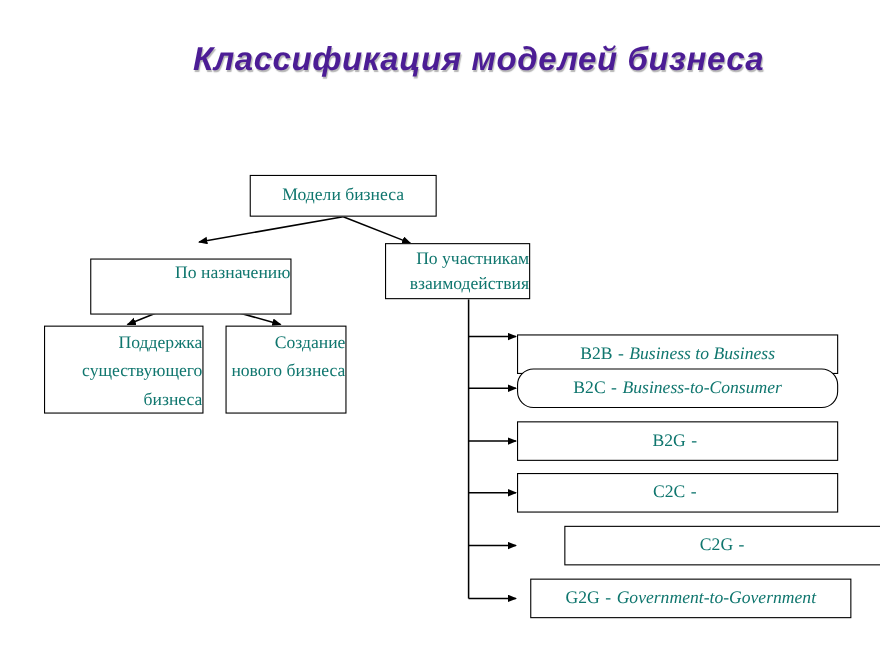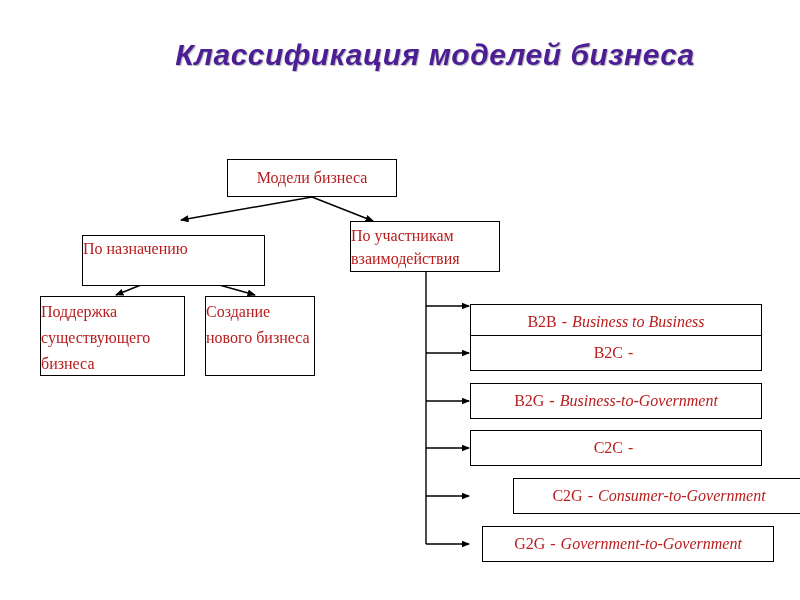--- a/index.html
+++ b/index.html
@@ -33,55 +33,55 @@
   .connectors line, .connectors polyline {
     stroke: #000000;
     stroke-width: 1.4;
     fill: none;
   }
   .box {
     position: absolute;
     box-sizing: border-box;
     border: 1px solid #000000;
     background: #ffffff;
-    color: #b91c1c;
+    color: #0f766e;
     font-family: "Liberation Serif", serif;
     font-size: 16px;
-    text-align: left;
+    text-align: right;
   }
   .box-root {
     left: 227px; top: 159px; width: 170px; height: 38px;
     display: flex; align-items: center; justify-content: center;
   }
   .box-purpose {
     left: 82px; top: 235px; width: 183px; height: 51px;
     padding-top: 4px;
   }
   .box-participants {
-    left: 350px; top: 221px; width: 150px; height: 51px;
+    left: 350px; top: 221px; width: 132px; height: 51px;
     display: flex; align-items: center; justify-content: center;
     line-height: 23px;
   }
   .box-support {
     left: 40px; top: 296px; width: 145px; height: 80px;
     padding-top: 2px; line-height: 26px;
   }
   .box-create {
     left: 205px; top: 296px; width: 110px; height: 80px;
     padding-top: 2px; line-height: 26px;
   }
   .row {
     position: absolute;
     left: 470px; width: 292px; height: 36px;
     display: flex; align-items: center; justify-content: center;
   }
   .row .sep { margin: 0 5px; }
   .row .name { font-style: italic; }
   .r0 { top: 304px; }
-  .r1 { top: 335px; }
+  .r1 { top: 335px; border-radius: 15px; }
   .r2 { top: 383px; }
   .r3 { top: 430px; }
   .r4 { top: 478px; margin-left: 43px; }
   .r5 { top: 526px; margin-left: 12px; }
 </style>
 </head>
 <body>
 
 <div class="slide">
 
@@ -118,37 +118,36 @@
 
   <div class="box row r0">
     <span class="code">B2B</span>
     <span class="sep">-</span>
     <span class="name">Business to Business</span>
   </div>
 
   <div class="box row r1">
     <span class="code">B2C</span>
     <span class="sep">-</span>
+    <span class="name">Business-to-Consumer</span>
   </div>
 
   <div class="box row r2">
     <span class="code">B2G</span>
     <span class="sep">-</span>
-    <span class="name">Business-to-Government</span>
   </div>
 
   <div class="box row r3">
     <span class="code">C2C</span>
     <span class="sep">-</span>
   </div>
 
   <div class="box row r4">
     <span class="code">C2G</span>
     <span class="sep">-</span>
-    <span class="name">Consumer-to-Government</span>
   </div>
 
   <div class="box row r5">
     <span class="code">G2G</span>
     <span class="sep">-</span>
     <span class="name">Government-to-Government</span>
   </div>
 
 </div>
 

